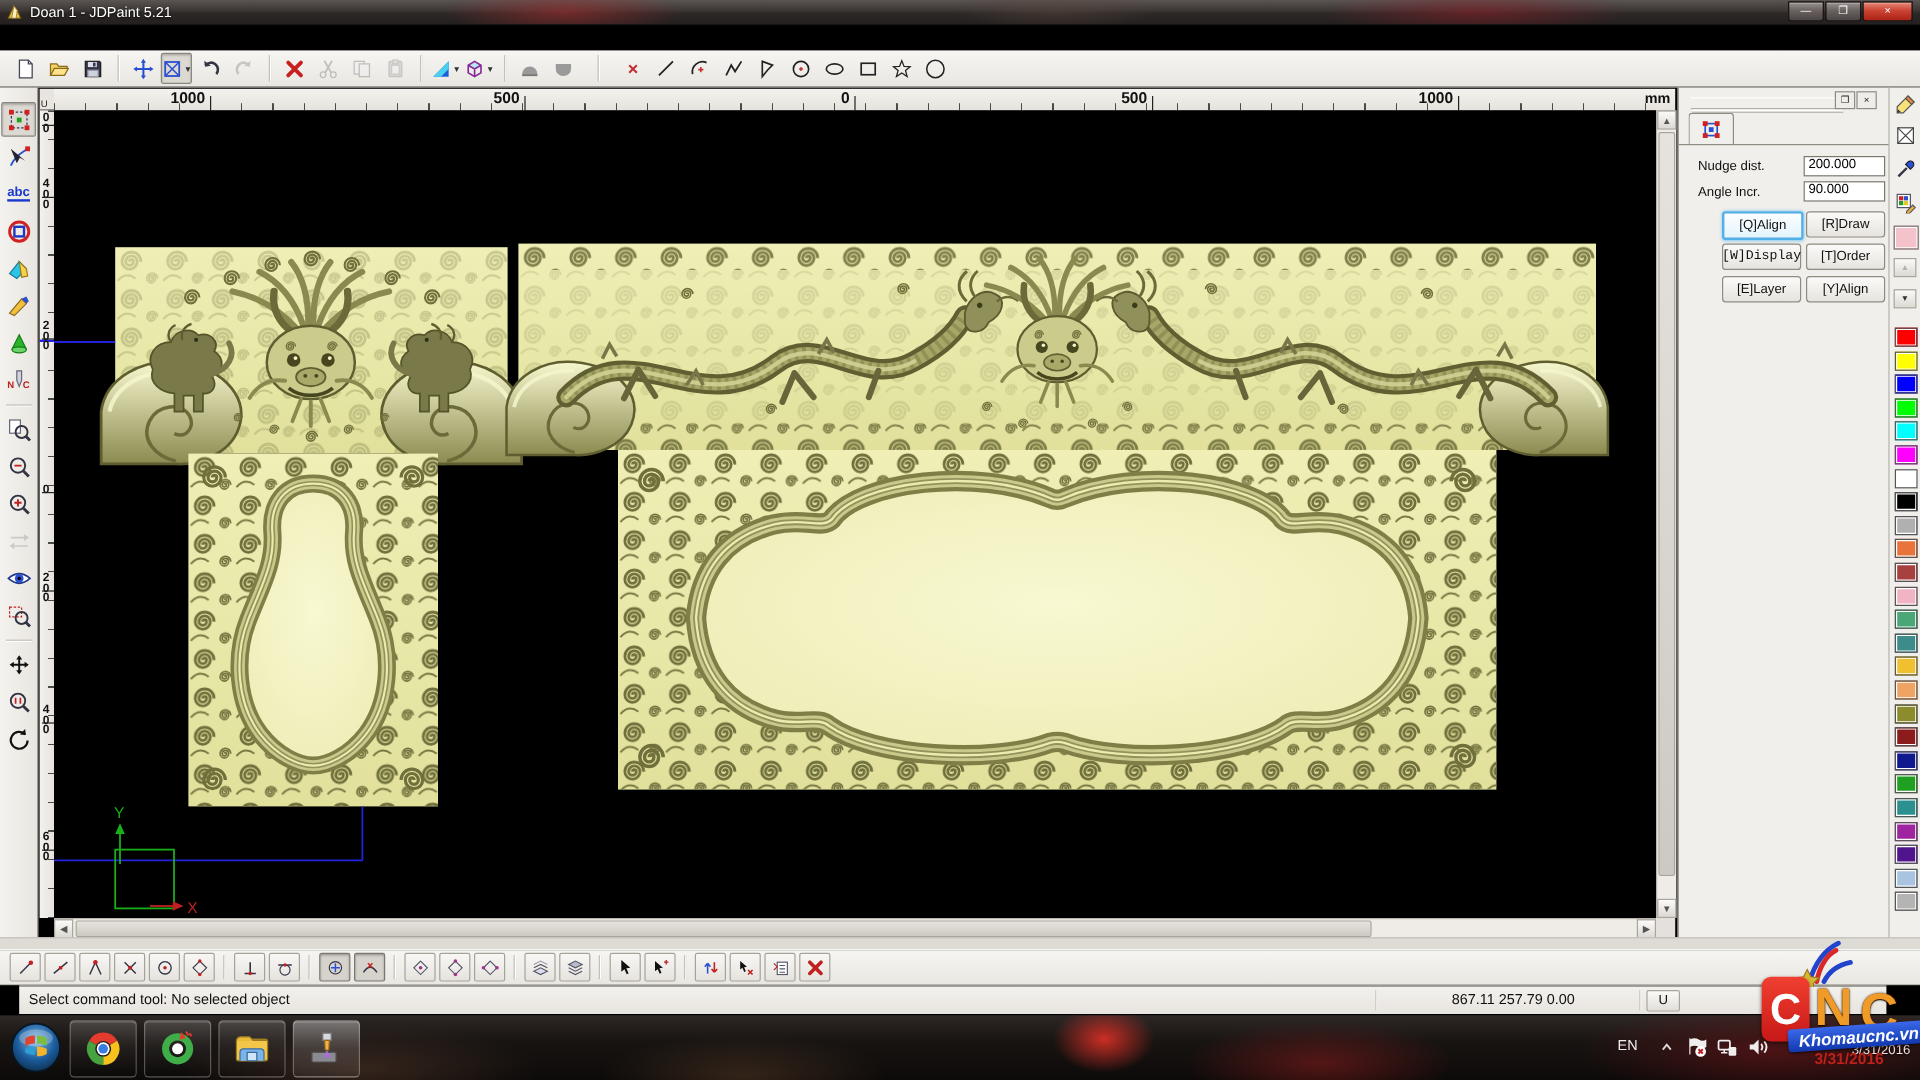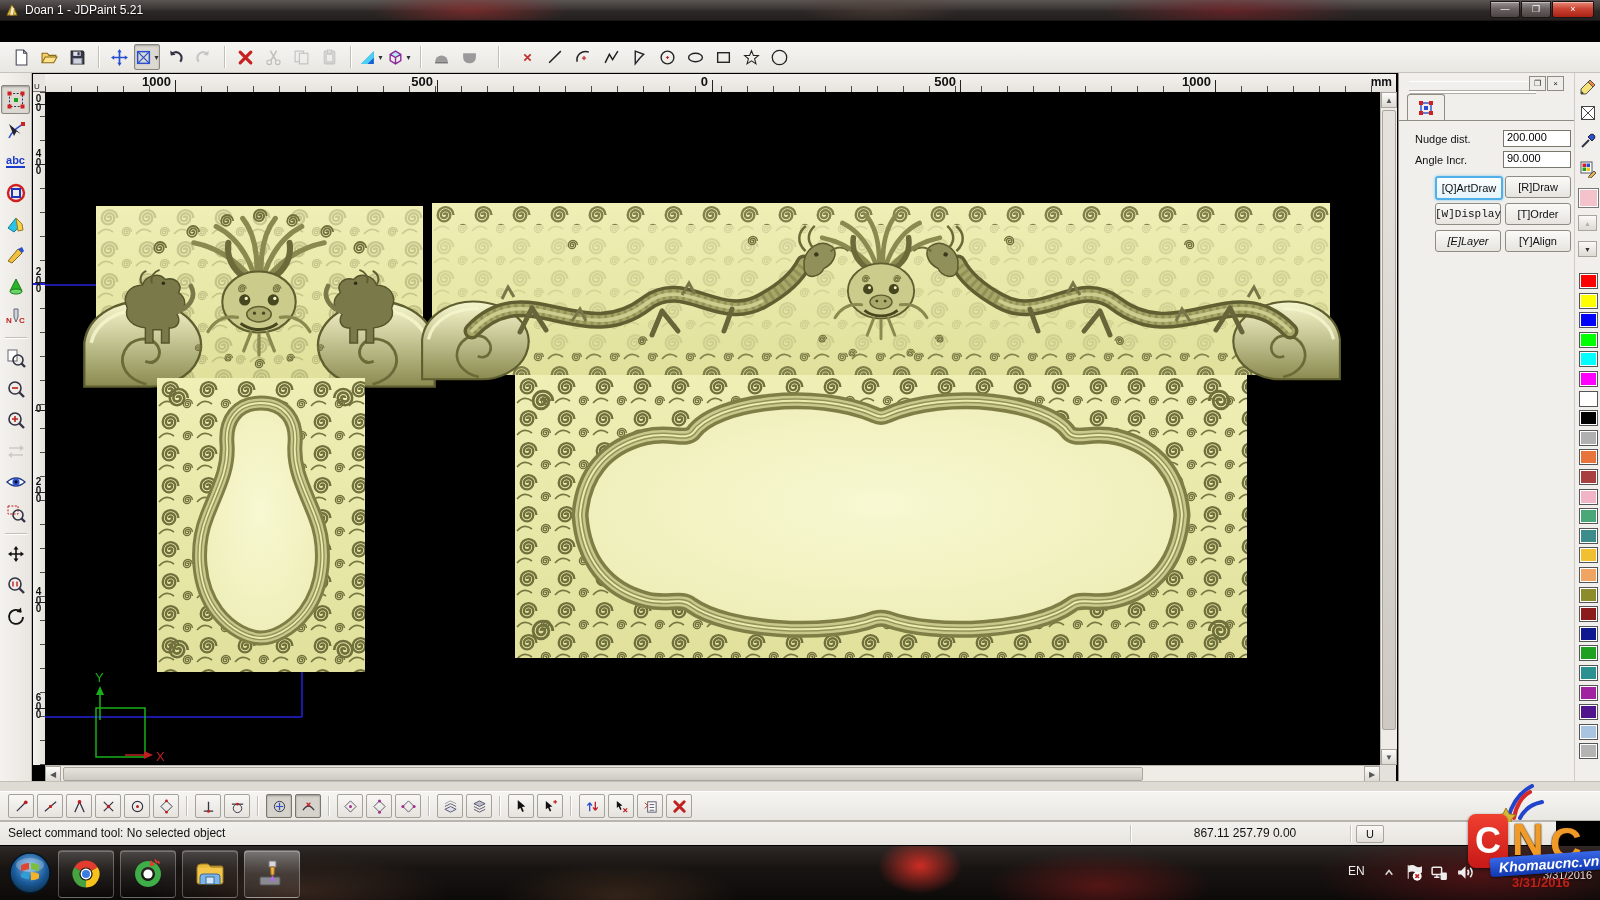--- a/index.html
+++ b/index.html
@@ -114,21 +114,21 @@
   #snap-toolbar{position:absolute;left:0;top:791px;width:1600px;height:30px;
     background:linear-gradient(#f6f5f2,#e9e7e2);border-top:1px solid #fff;border-bottom:1px solid #b8b5ae;
     display:flex;align-items:center;padding-left:8px;box-sizing:border-box;}
   .snapbtn{width:24px;height:22px;border:1px solid #a5a29a;border-radius:2px;margin-right:3px;
     background:linear-gradient(#f8f7f4,#e6e3de);display:flex;align-items:center;justify-content:center;}
   .snapbtn svg{width:15px;height:15px;}
   .snapbtn.pressed{background:#d6d3cd;box-shadow:inset 0 1px 2px rgba(0,0,0,.3);border-color:#7a776f;}
   .ssep{width:1px;height:20px;background:#c2bfb8;border-right:1px solid #fff;margin:0 7px 0 4px;}
 
   
-  #status-bar{position:absolute;left:0;top:821px;width:1556px;height:24px;
+  #status-bar{position:absolute;left:16px;top:821px;width:1556px;height:24px;
     background:linear-gradient(#f3f1ed,#e7e4df);border-top:1px solid #b8b5ae;font-size:12px;color:#111;}
   #status-msg{position:absolute;left:8px;top:4px;}
   #status-coords{position:absolute;left:1140px;top:4px;width:210px;text-align:center;}
   .st-div{position:absolute;top:3px;width:1px;height:17px;background:#c9c6c0;border-right:1px solid #fff;}
   #status-unit{position:absolute;left:1356px;top:3px;width:26px;height:16px;border:1px solid #a9a59d;border-radius:2px;
     background:linear-gradient(#fbfaf8,#e2dfda);display:flex;align-items:center;justify-content:center;font-size:11px;}
 
   
   #taskbar{position:absolute;left:0;top:845px;width:1600px;height:55px;
     background:
@@ -677,25 +677,25 @@
           </g>
           <rect x="6" y="6" width="4" height="4" fill="#2a4fd0"></rect>
         </svg>
     </div>
     <div id="rp-tabline"></div>
     <div class="rp-row" style="top:60px">Nudge dist.</div>
     <div class="rp-input" style="top:57px">200.000</div>
     <div class="rp-row" style="top:81px">Angle Incr.</div>
     <div class="rp-input" style="top:78px">90.000</div>
     <div id="rp-buttons">
-        <div class="rp-btn active" style="left: 36px; top: 103px;">[Q]ArtDraw</div>
+        <div class="rp-btn active" style="left: 36px; top: 103px;">[Q]Align</div>
         <div class="rp-btn" style="left: 106px; top: 103px;">[R]Draw</div>
         <div class="rp-btn" style="left: 36px; top: 130px; font-family: Liberation Mono, monospace;">[W]Display</div>
         <div class="rp-btn" style="left: 106px; top: 130px;">[T]Order</div>
-        <div class="rp-btn" style="left: 36px; top: 157px; font-style: italic;">[E]Layer</div>
+        <div class="rp-btn" style="left: 36px; top: 157px;">[E]Layer</div>
         <div class="rp-btn" style="left: 106px; top: 157px;">[Y]Align</div>
       </div>
   </div>
 
   <div id="color-bar">
     <div class="cb-icon" style="top:4px">
         <svg viewBox="0 0 18 18">
           <path d="M11,2 l5,5 -9,9 -5,0 0,-5 z" fill="#f7e17a" stroke="#555"></path>
           <path d="M11,2 l5,5 -2,2 -5,-5 z" fill="#e88a3a" stroke="#555"></path>
           <path d="M2,16 l3,-0.6 -2.4,-2.4 z" fill="#333"></path>

